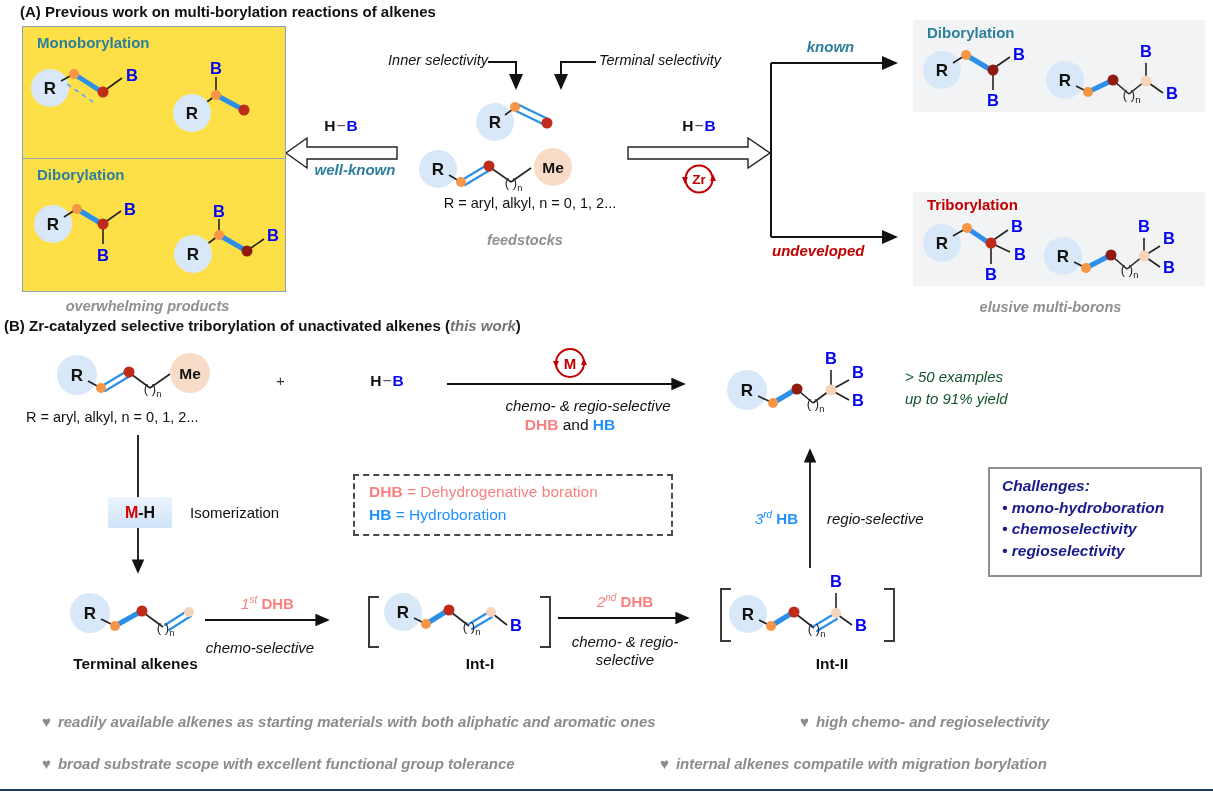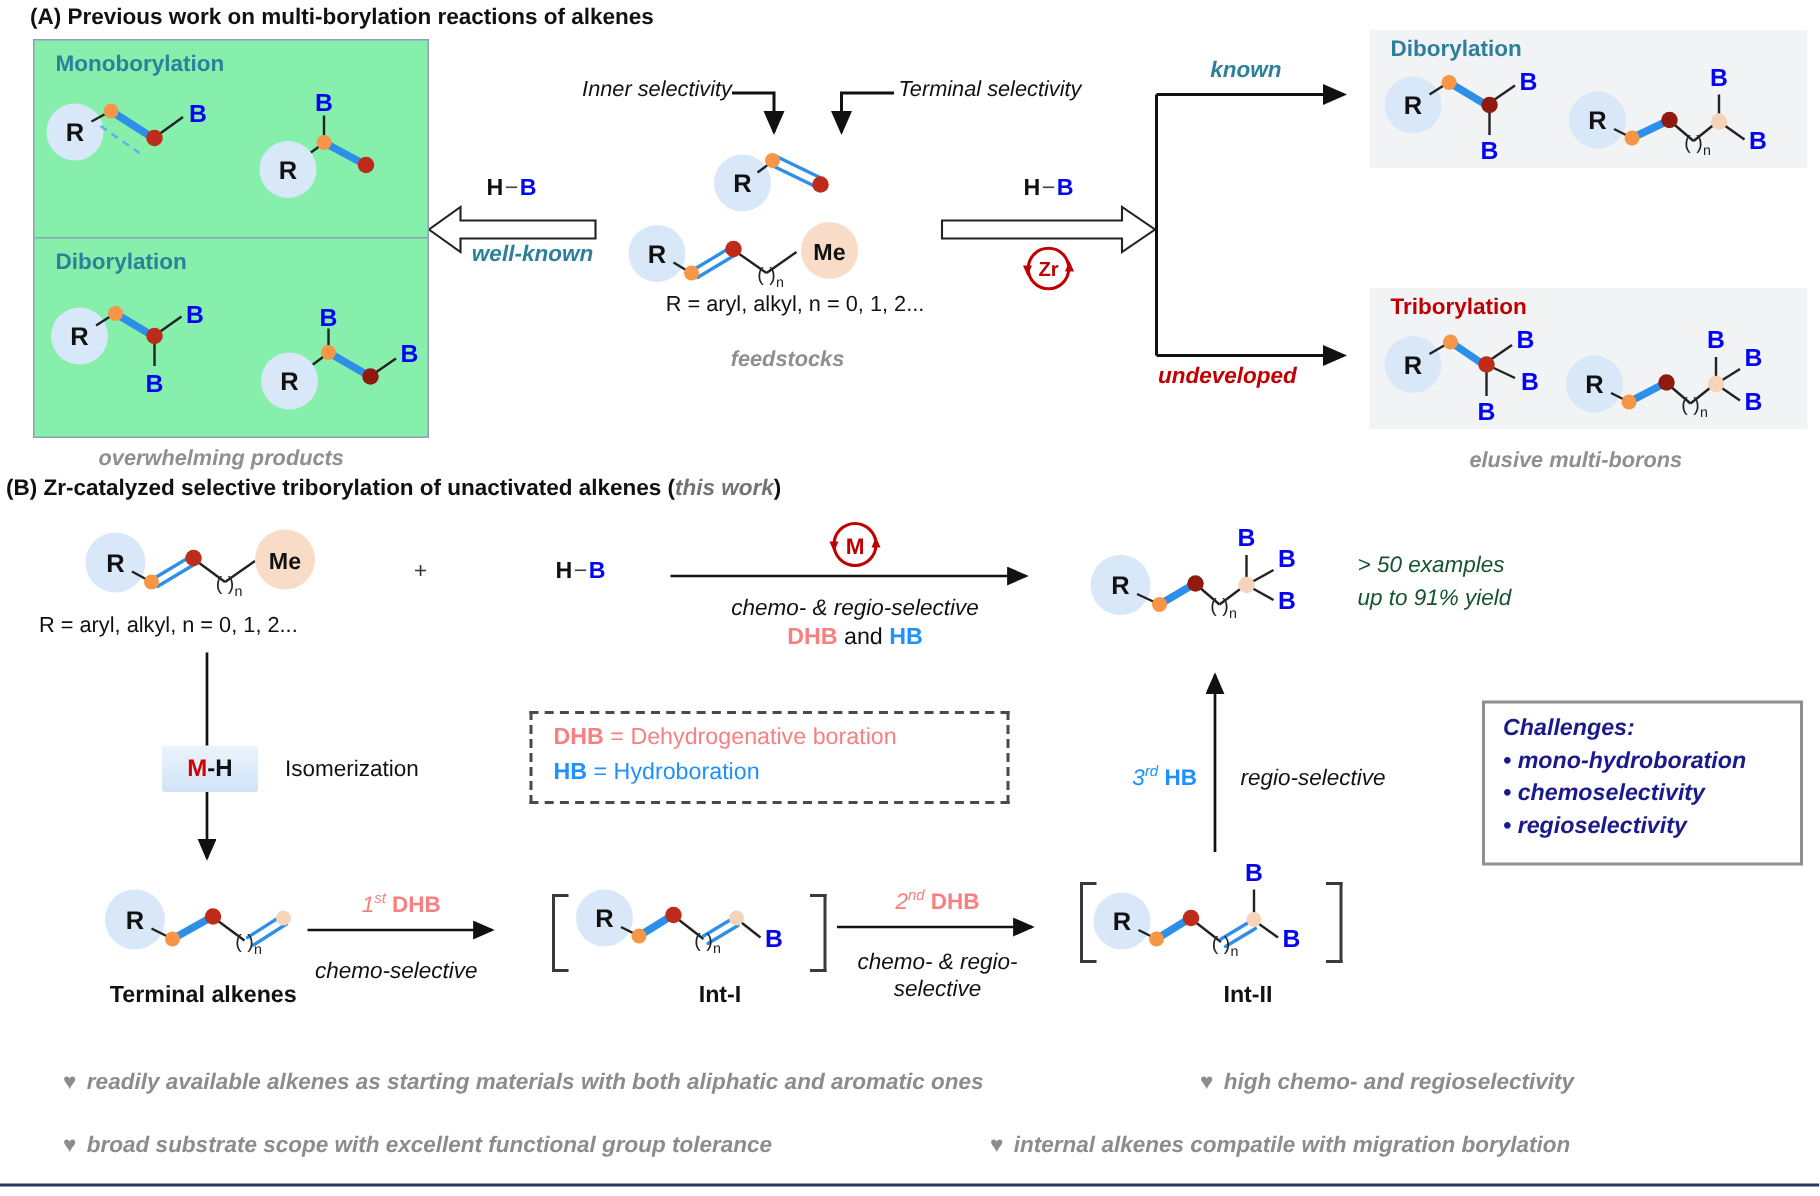--- a/index.html
+++ b/index.html
@@ -26,21 +26,21 @@
   circle.haloP{fill:#f9dcc8;}
   .hdr{font-size:15px;font-weight:bold;color:#111;}
   .teal-t{color:#2e7f9c;font-weight:bold;font-size:15px;}
   .red-t{color:#c00000;font-weight:bold;font-size:15px;}
   .cap-gray{color:#8f8f8f;font-weight:bold;font-style:italic;font-size:14.5px;}
   .ital{font-style:italic;font-size:14.5px;color:#111;}
   .pathlbl{font-weight:bold;font-style:italic;font-size:15px;}
   .hb-reagent{font-weight:bold;font-size:15.5px;color:#111;}
   .hb-reagent .dash{color:#444;font-weight:normal;margin:0 1px;}
   .hb-reagent .bblue{color:#0404f2;}
-  .boxA{position:absolute;background:#86efac;border:1.5px solid #8fa0b4;}
+  .boxA{position:absolute;background:#fde047;border:1.5px solid #8fa0b4;}
   .panelG{position:absolute;background:#f2f3f5;}
   .salmon{color:#f98080;}
   .hbblue{color:#1e90ff;}
   .navy{color:#737373;}
   .mh-box{position:absolute;display:flex;align-items:center;justify-content:center;
           background:linear-gradient(180deg,#ecf4fd 0%,#cfe3f7 100%);border-radius:2px;
           font-weight:bold;font-size:16px;}
   .legend{position:absolute;border:2px dashed #4a4a4a;background:#fff;font-size:15.5px;line-height:23px;}
   .challenges{position:absolute;border:2px solid #8f8f8f;background:#fff;color:#1a1a8c;
               font-weight:bold;font-style:italic;font-size:15.5px;line-height:21.5px;}
@@ -321,21 +321,21 @@
   <div class="abs hb-reagent" style="left:352px;top:372px;width:70px;text-align:center;">
     <span>H</span><span class="dash">−</span><span class="bblue">B</span>
   </div>
 
   <svg class="struct" style="left:551px;top:344px;" width="40" height="40">
     <circle cx="19" cy="19" r="14" fill="none" stroke="#c00000" stroke-width="2"></circle>
     <polygon points="2,17 8,17 5,24" fill="#c00000"></polygon>
     <polygon points="36,21 30,21 33,14" fill="#c00000"></polygon>
     <text x="19" y="25" style="font-size:15px;font-weight:bold;fill:#c00000;">M</text>
   </svg>
-  <div class="abs ital" style="left:450px;top:397px;width:240px;text-align:center;font-size:15px;">chemo- &amp; regio-selective</div>
+  <div class="abs ital" style="left:468px;top:397px;width:240px;text-align:center;font-size:15px;">chemo- &amp; regio-selective</div>
   <div class="abs" style="left:460px;top:416px;width:220px;text-align:center;font-size:15.5px;">
     <b class="salmon">DHB</b>
     <span>and</span>
     <b class="hbblue">HB</b>
   </div>
 
   <svg class="struct" style="left:725px;top:348px;" width="170" height="80">
     <g>
       <circle class="haloB" cx="22" cy="42" r="20"></circle>
       <line class="bd" x1="33" y1="48" x2="46" y2="54"></line>
@@ -406,21 +406,21 @@
     <text class="chain" x="95" y="49">( )</text>
     <text class="sub" x="104" y="53">n</text>
     <text class="aR" x="22" y="36">R</text>
   </svg>
   <div class="intlbl" style="left:48px;top:655px;width:175px;">Terminal alkenes</div>
 
   <div class="step-lbl" style="left:205px;top:594px;width:125px;">
     <i><span>1</span><sup>st</sup></i>
     <b>DHB</b>
   </div>
-  <div class="abs ital" style="left:210px;top:639px;width:140px;font-size:15px;">chemo-selective</div>
+  <div class="abs ital" style="left:190px;top:639px;width:140px;text-align:center;font-size:15px;">chemo-selective</div>
 
   <div class="brk l" style="left:368px;top:596px;height:48px;"></div>
   <svg class="struct" style="left:383px;top:586px;" width="165" height="62">
     <g>
       <circle class="haloB" cx="20" cy="26" r="19"></circle>
       <line class="bd" x1="31" y1="32" x2="41" y2="37"></line>
       <line class="bb" x1="43" y1="38" x2="64" y2="25"></line>
       <line class="bd" x1="68" y1="26" x2="86" y2="40"></line>
       <line class="db" x1="86" y1="38" x2="106" y2="26"></line>
       <line class="db" x1="89" y1="43" x2="109" y2="31"></line>

